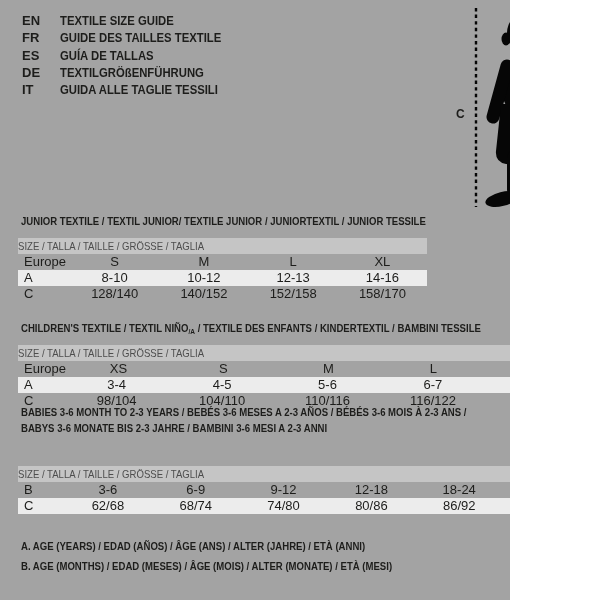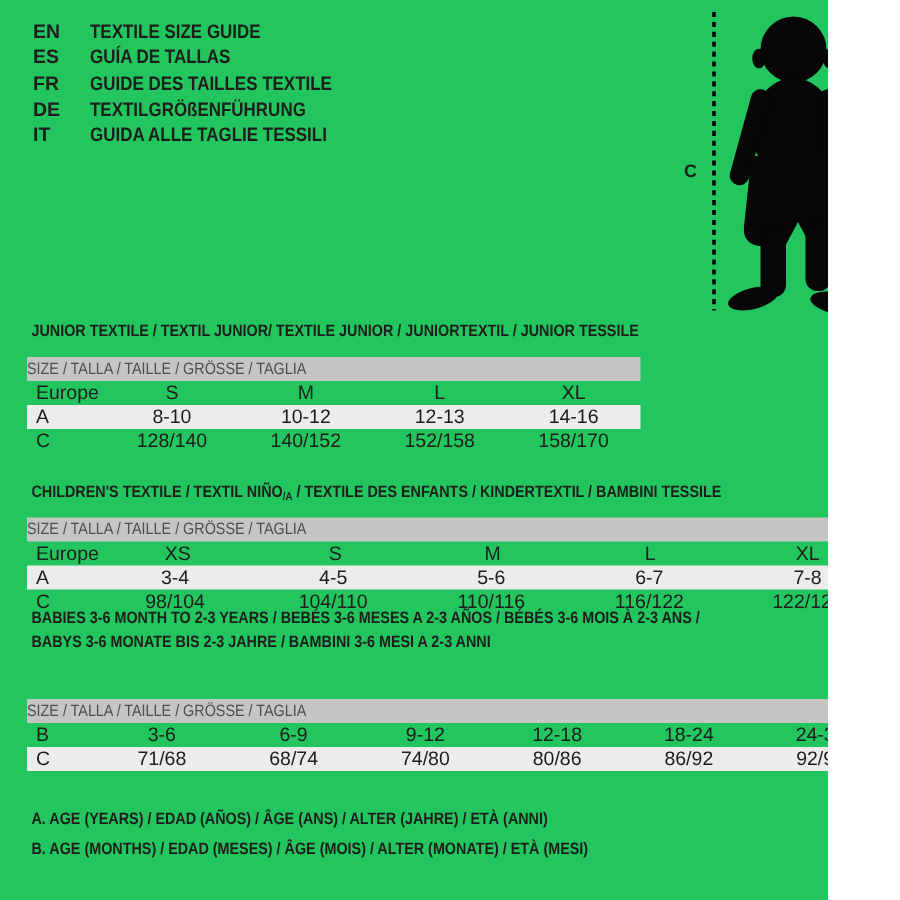--- a/index.html
+++ b/index.html
@@ -1,16 +1,16 @@
 <!DOCTYPE html>
 <html><head>
 <meta charset="utf-8">
 <style>
   html,body{margin:0;padding:0;background:#fff;}
-  #canvas{position:relative;width:552px;height:600px;background:#22c55e;overflow:hidden;
+  #canvas{position:relative;width:510px;height:600px;background:#a3a3a3;overflow:hidden;
           font-family:"Liberation Sans",sans-serif;color:var(--text,#1d1d1b);}
 
   
   .cond{display:inline-block;transform:scaleX(0.87);transform-origin:0 50%;white-space:nowrap;}
 
   
   .lang-list{position:absolute;left:22px;top:12px;}
   .lang-row{display:flex;height:17.3px;line-height:17.3px;font-weight:bold;font-size:13px;}
   .lang-code{width:38px;flex:0 0 38px;}
 
@@ -43,26 +43,26 @@
 <body>
 
 <div id="canvas" style="--text: #1d1d1b; --hdr: #c5c5c5; --alt: #ececec; --sil: #060606;">
 
   <div class="lang-list">
       <div class="lang-row">
         <span class="lang-code">EN</span>
         <span class="cond">TEXTILE SIZE GUIDE</span>
       </div>
       <div class="lang-row">
+        <span class="lang-code">FR</span>
+        <span class="cond">GUIDE DES TAILLES TEXTILE</span>
+      </div>
+      <div class="lang-row">
         <span class="lang-code">ES</span>
         <span class="cond">GUÍA DE TALLAS</span>
-      </div>
-      <div class="lang-row">
-        <span class="lang-code">FR</span>
-        <span class="cond">GUIDE DES TAILLES TEXTILE</span>
       </div>
       <div class="lang-row">
         <span class="lang-code">DE</span>
         <span class="cond">TEXTILGRÖßENFÜHRUNG</span>
       </div>
       <div class="lang-row">
         <span class="lang-code">IT</span>
         <span class="cond">GUIDA ALLE TAGLIE TESSILI</span>
       </div>
     </div>
@@ -151,21 +151,21 @@
           <div class="cell lab">B</div>
           <div class="cell">3-6</div>
           <div class="cell">6-9</div>
           <div class="cell">9-12</div>
           <div class="cell">12-18</div>
           <div class="cell">18-24</div>
           <div class="cell">24-36</div>
         </div>
         <div class="trow alt">
           <div class="cell lab">C</div>
-          <div class="cell">71/68</div>
+          <div class="cell">62/68</div>
           <div class="cell">68/74</div>
           <div class="cell">74/80</div>
           <div class="cell">80/86</div>
           <div class="cell">86/92</div>
           <div class="cell">92/98</div>
         </div>
       </div>
     </div>
 
   <div class="legend">

